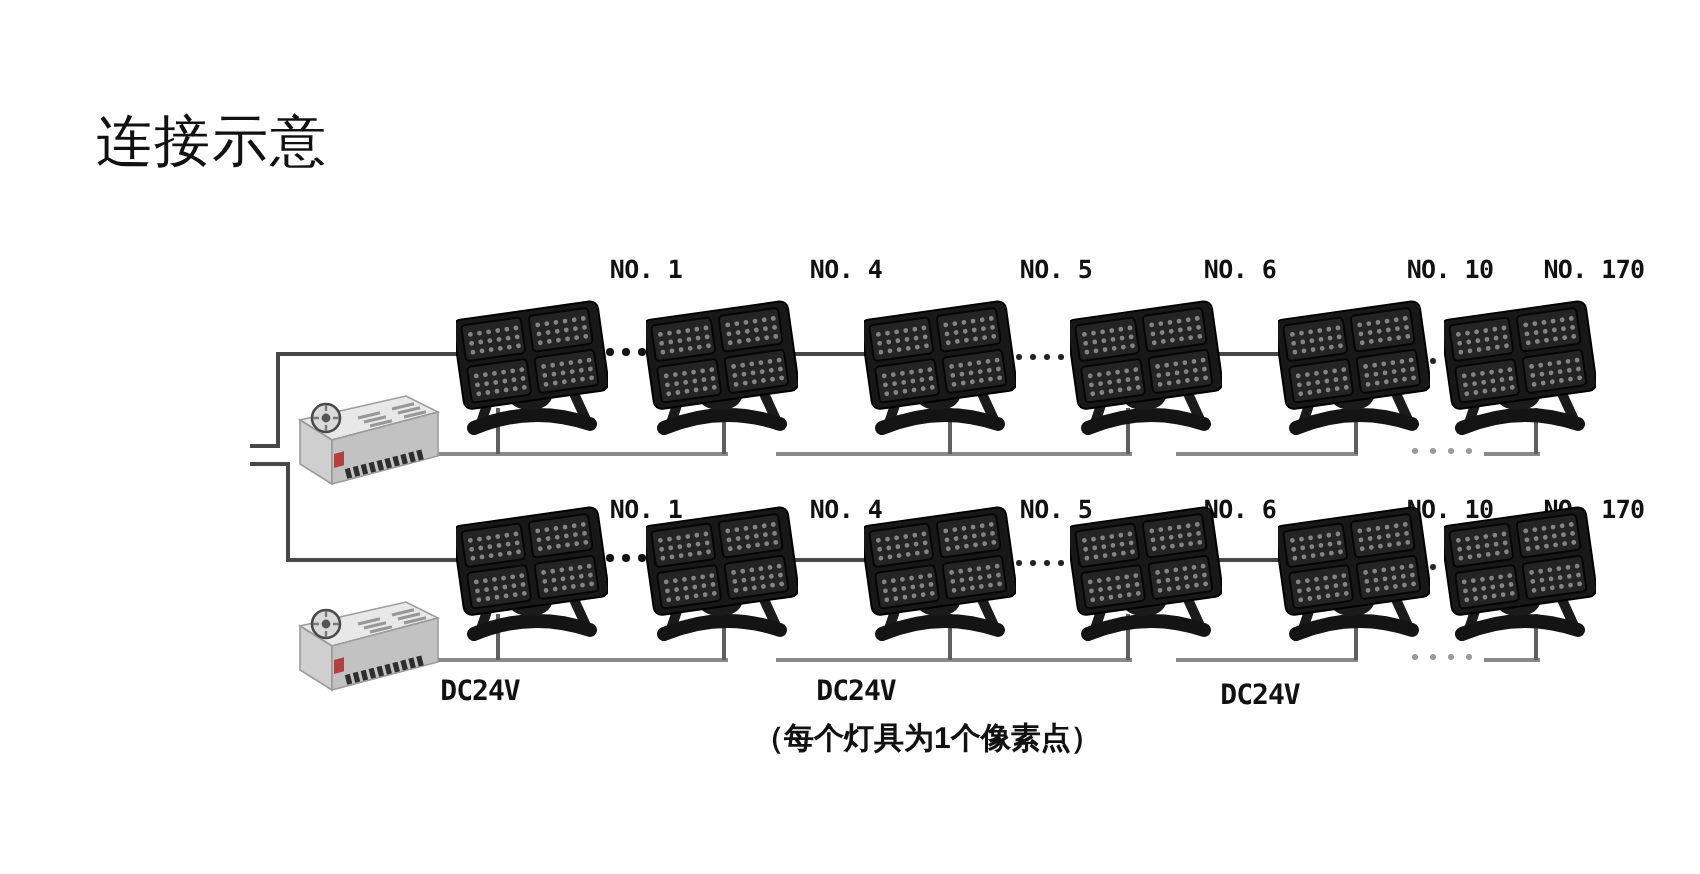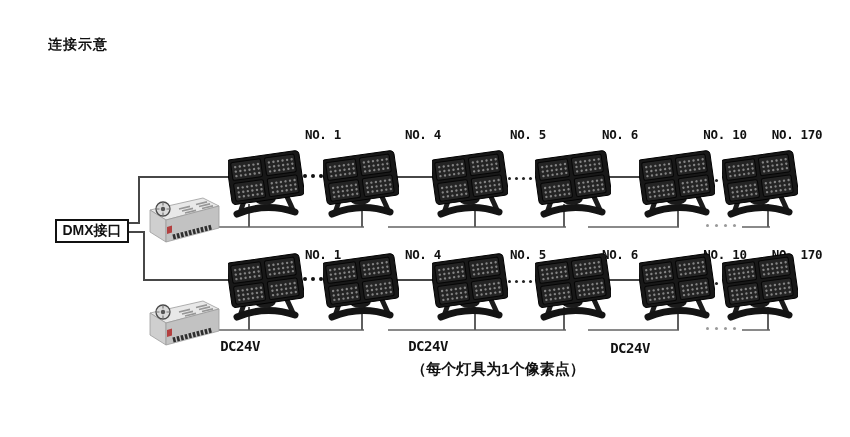--- a/index.html
+++ b/index.html
@@ -1,36 +1,36 @@
 <!DOCTYPE html>
 <html><head>
 <meta charset="utf-8">
 <style>
   html,body{margin:0;padding:0;background:#fff;}
   .canvas{position:relative;width:850px;height:437px;background:#ffffff;overflow:hidden;
           font-family:"Liberation Sans",sans-serif;color:#111;}
   
-  .t-zh{position:absolute;left:48px;top:36px;font-weight:bold;font-size:14px;letter-spacing:1px;white-space:nowrap;}
+  .t-zh{position:absolute;left:48px;top:52px;font-weight:normal;font-size:28px;letter-spacing:1px;white-space:nowrap;}
   .t-en{position:absolute;left:204px;top:31px;font-family:"DejaVu Sans Mono",monospace;
         font-weight:bold;font-size:25px;letter-spacing:0.5px;white-space:nowrap;}
   
   .w{position:absolute;background:#474747;height:2px;}
   .w.v{width:2px;}
   .w.p{background:#8a8a8a;}
   .w.stub{background:#5f5f5f;width:2px;height:23px;}
   
   .dmx{position:absolute;left:55px;top:219px;width:70px;height:20px;border:2px solid #111;
        background:#fff;display:flex;align-items:center;justify-content:center;
        font-weight:bold;font-size:14px;white-space:nowrap;z-index:3;}
   
   .nl{position:absolute;width:54px;text-align:center;white-space:nowrap;
       font-family:"DejaVu Sans Mono",monospace;font-weight:bold;font-size:12.5px;letter-spacing:-0.3px;}
   .dc{position:absolute;width:60px;text-align:center;white-space:nowrap;
       font-family:"DejaVu Sans Mono",monospace;font-weight:bold;font-size:14px;letter-spacing:-0.5px;}
-  .fn{position:absolute;left:388px;top:360px;width:220px;text-align:center;
+  .fn{position:absolute;left:377px;top:360px;width:220px;
       font-weight:bold;font-size:15px;white-space:nowrap;}
   
   .dots{position:absolute;border-radius:50%;z-index:2;}
   .d3a{width:4px;height:4px;background:#111;box-shadow:8px 0 0 #111,16px 0 0 #111;}
   .d4 {width:3px;height:3px;background:#222;box-shadow:7px 0 0 #222,14px 0 0 #222,21px 0 0 #222;}
   .d2 {width:3px;height:3px;background:#222;box-shadow:7px 0 0 #222;}
   .dw {width:3px;height:3px;background:#9a9a9a;box-shadow:9px 0 0 #9a9a9a,18px 0 0 #9a9a9a,27px 0 0 #9a9a9a;}
   
   .lt{position:absolute;width:76px;height:72px;z-index:2;}
   .psu{position:absolute;width:74px;height:48px;z-index:2;}
@@ -177,17 +177,16 @@
   <div class="nl" style="left:396px;top:247px">NO. 4</div>
   <div class="nl" style="left:501px;top:247px">NO. 5</div>
   <div class="nl" style="left:593px;top:247px">NO. 6</div>
   <div class="nl" style="left:698px;top:247px">NO. 10</div>
   <div class="nl" style="left:770px;top:247px">NO. 170</div>
 
   <div class="dc" style="left:210px;top:338px">DC24V</div>
   <div class="dc" style="left:398px;top:338px">DC24V</div>
   <div class="dc" style="left:600px;top:340px">DC24V</div>
 
-  <div class="dmx">DMX接口</div>
 
   <div class="fn">（每个灯具为1个像素点）</div>
 
 </div>
 
 </body></html>

